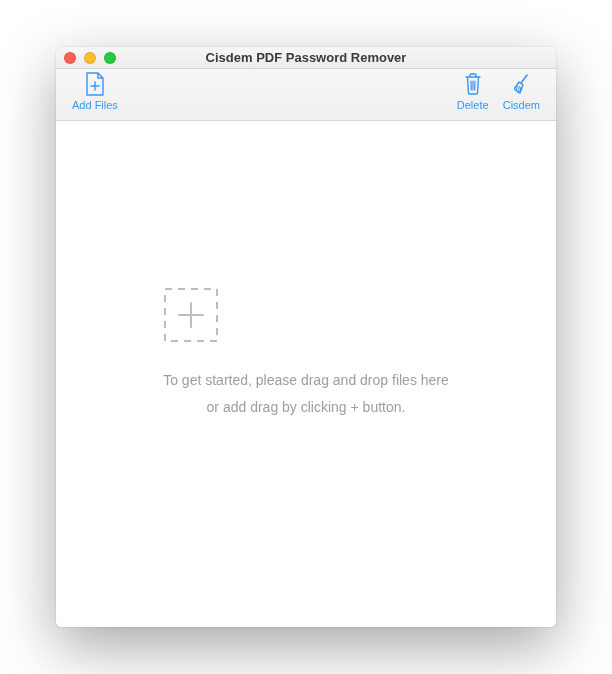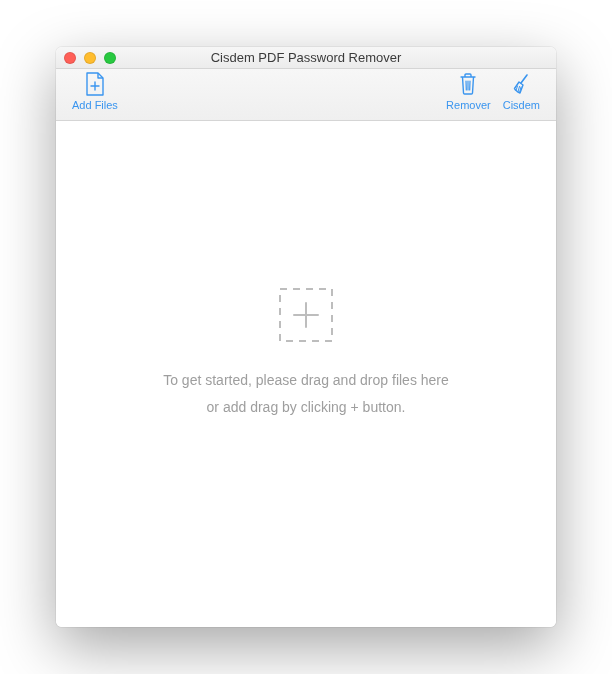--- a/index.html
+++ b/index.html
@@ -48,21 +48,21 @@
     .tl-min { background: #ffbd2e; border: 0.5px solid rgba(0,0,0,0.1); }
     .tl-zoom { background: #28c940; border: 0.5px solid rgba(0,0,0,0.1); }
     .titlebar-title {
       position: absolute;
       left: 0;
       right: 0;
       text-align: center;
       font-size: 13px;
       color: #3b3b3b;
       pointer-events: none;
-      font-weight: 400;
+      font-weight: 700;
     }
     .toolbar {
       height: 52px;
       background: linear-gradient(to bottom, #f7f7f7, #efefef);
       border-bottom: 1px solid #d5d5d5;
       display: flex;
       align-items: flex-start;
       padding: 0 10px;
     }
     .toolbar-spacer {
@@ -94,21 +94,20 @@
       background: #fff;
       display: flex;
       flex-direction: column;
       align-items: center;
       justify-content: center;
       padding: 20px;
     }
     .drop-zone {
       display: flex;
       flex-direction: column;
-      align-items: center;
       gap: 24px;
       margin-top: -40px;
     }
     .drop-plus {
       width: 56px;
       height: 56px;
       display: flex;
       align-items: center;
       justify-content: center;
     }
@@ -150,21 +149,21 @@
       <div class="toolbar-btn-icon">
         <svg width="20" height="24" viewBox="0 0 20 24">
           <path d="M 3 5 L 17 5" stroke="#3a95ef" stroke-width="1.4" stroke-linecap="round"></path>
           <path d="M 7 5 L 7 3 C 7 2.4 7.4 2 8 2 L 12 2 C 12.6 2 13 2.4 13 3 L 13 5" fill="none" stroke="#3a95ef" stroke-width="1.4" stroke-linejoin="round"></path>
           <path d="M 4.5 5 L 5.5 21 C 5.55 21.6 6 22 6.5 22 L 13.5 22 C 14 22 14.45 21.6 14.5 21 L 15.5 5" fill="none" stroke="#3a95ef" stroke-width="1.4" stroke-linejoin="round"></path>
           <path d="M 8 9 L 8.3 18" stroke="#3a95ef" stroke-width="1.2" stroke-linecap="round"></path>
           <path d="M 10 9 L 10 18" stroke="#3a95ef" stroke-width="1.2" stroke-linecap="round"></path>
           <path d="M 12 9 L 11.7 18" stroke="#3a95ef" stroke-width="1.2" stroke-linecap="round"></path>
         </svg>
       </div>
-      <div class="toolbar-btn-label">Remover</div>
+      <div class="toolbar-btn-label">Delete</div>
     </div>
 
     <div class="toolbar-btn">
       <div class="toolbar-btn-icon">
         <svg width="24" height="24" viewBox="0 0 24 24">
           <path d="M 18 3 L 12 11" stroke="#3a95ef" stroke-width="1.6" stroke-linecap="round"></path>
           <path d="M 10 10 L 14 13 L 11 21 L 9.5 20.3 L 8 19.3 L 6.5 18 L 5.5 16.5 Z" fill="none" stroke="#3a95ef" stroke-width="1.4" stroke-linejoin="round"></path>
           <path d="M 8.5 14 L 7 18.5" stroke="#3a95ef" stroke-width="1" stroke-linecap="round"></path>
           <path d="M 10.5 14.5 L 9 19.7" stroke="#3a95ef" stroke-width="1" stroke-linecap="round"></path>
           <path d="M 12 15 L 10.6 20.3" stroke="#3a95ef" stroke-width="1" stroke-linecap="round"></path>

